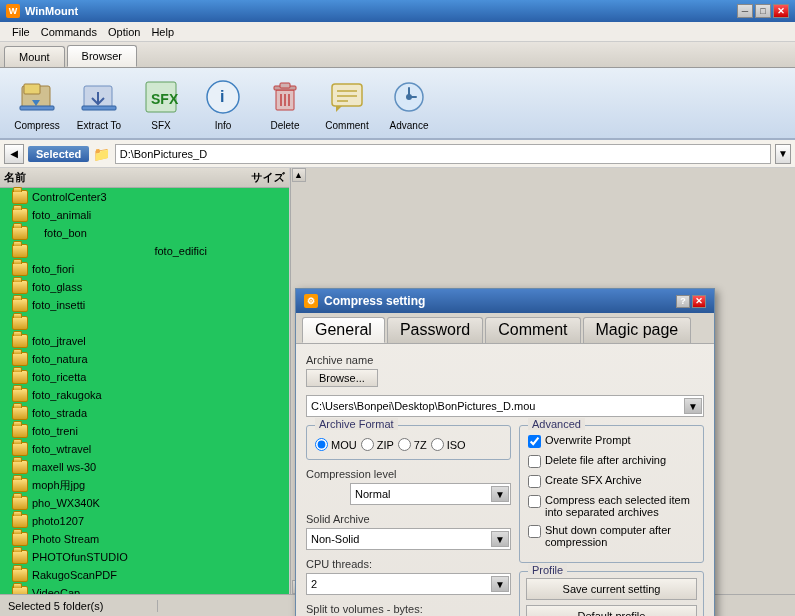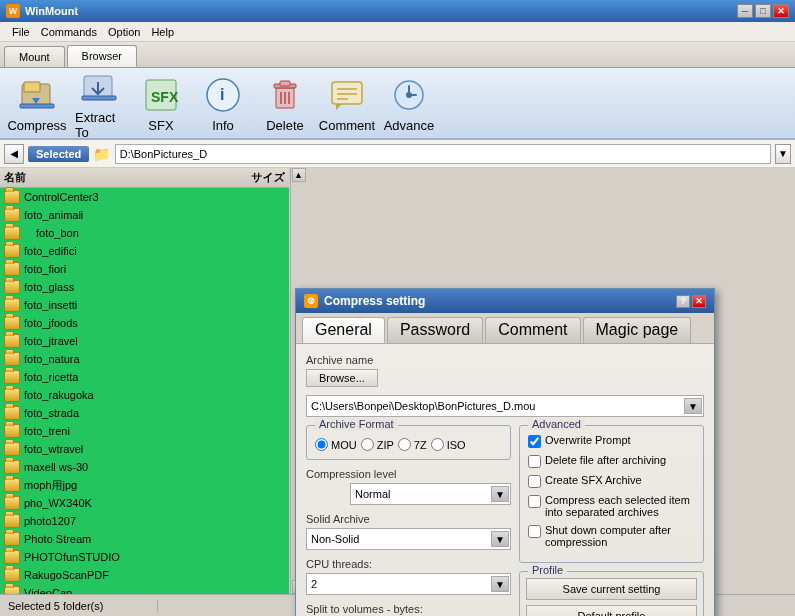--- a/index.html
+++ b/index.html
@@ -108,21 +108,21 @@
       padding: 4px;
       border: 1px solid transparent;
       border-radius: 3px;
     }
     .toolbar-icon {
       width: 42px; height: 42px;
       display: flex; align-items: center; justify-content: center;
       margin-bottom: 2px;
     }
     .toolbar-label {
-      font-size: 13px;
+      font-size: 10px;
       color: #000;
     }
 
     
     .address-bar {
       background: #f5f2ec;
       border-bottom: 1px solid #ccc;
       height: 28px;
       display: flex;
       align-items: center;
@@ -175,21 +175,21 @@
       display: flex;
       padding: 2px 4px;
       font-size: 11px;
       font-weight: bold;
     }
     .col-name { flex: 1; }
     .col-size { width: 70px; text-align: right; }
     .file-item {
       display: flex;
       align-items: center;
-      padding: 1px 4px;
+      padding: 1px 12px;
       font-size: 11px;
       cursor: pointer;
       height: 18px;
     }
     .folder-icon {
       width: 16px; height: 14px;
       background: linear-gradient(to bottom, #ffe080, #d4a020);
       border: 1px solid #b08000;
       border-radius: 0 2px 2px 2px;
       margin-right: 4px;
@@ -575,41 +575,40 @@
           <span style="flex:1;">foto_animali</span>
           <span style="width:70px;text-align:right;"></span>
         </div>
         <div class="file-item">
           <div class="folder-icon"></div>
           <span style="flex:1;margin-left:12px;">foto_bon</span>
           <span style="width:70px;text-align:right;"></span>
         </div>
         <div class="file-item">
           <div class="folder-icon"></div>
-          <span style="flex:1;">foto_edifici</span>
+          <span style="flex:1;text-align:right;">foto_edifici</span>
           <span style="width:70px;text-align:right;"></span>
         </div>
         <div class="file-item">
           <div class="folder-icon"></div>
           <span style="flex:1;">foto_fiori</span>
           <span style="width:70px;text-align:right;"></span>
         </div>
         <div class="file-item">
           <div class="folder-icon"></div>
           <span style="flex:1;">foto_glass</span>
           <span style="width:70px;text-align:right;"></span>
         </div>
         <div class="file-item">
           <div class="folder-icon"></div>
           <span style="flex:1;">foto_insetti</span>
           <span style="width:70px;text-align:right;"></span>
         </div>
         <div class="file-item">
           <div class="folder-icon"></div>
-          <span style="flex:1;">foto_jfoods</span>
           <span style="width:70px;text-align:right;"></span>
         </div>
         <div class="file-item">
           <div class="folder-icon"></div>
           <span style="flex:1;">foto_jtravel</span>
           <span style="width:70px;text-align:right;"></span>
         </div>
         <div class="file-item">
           <div class="folder-icon"></div>
           <span style="flex:1;">foto_natura</span>

